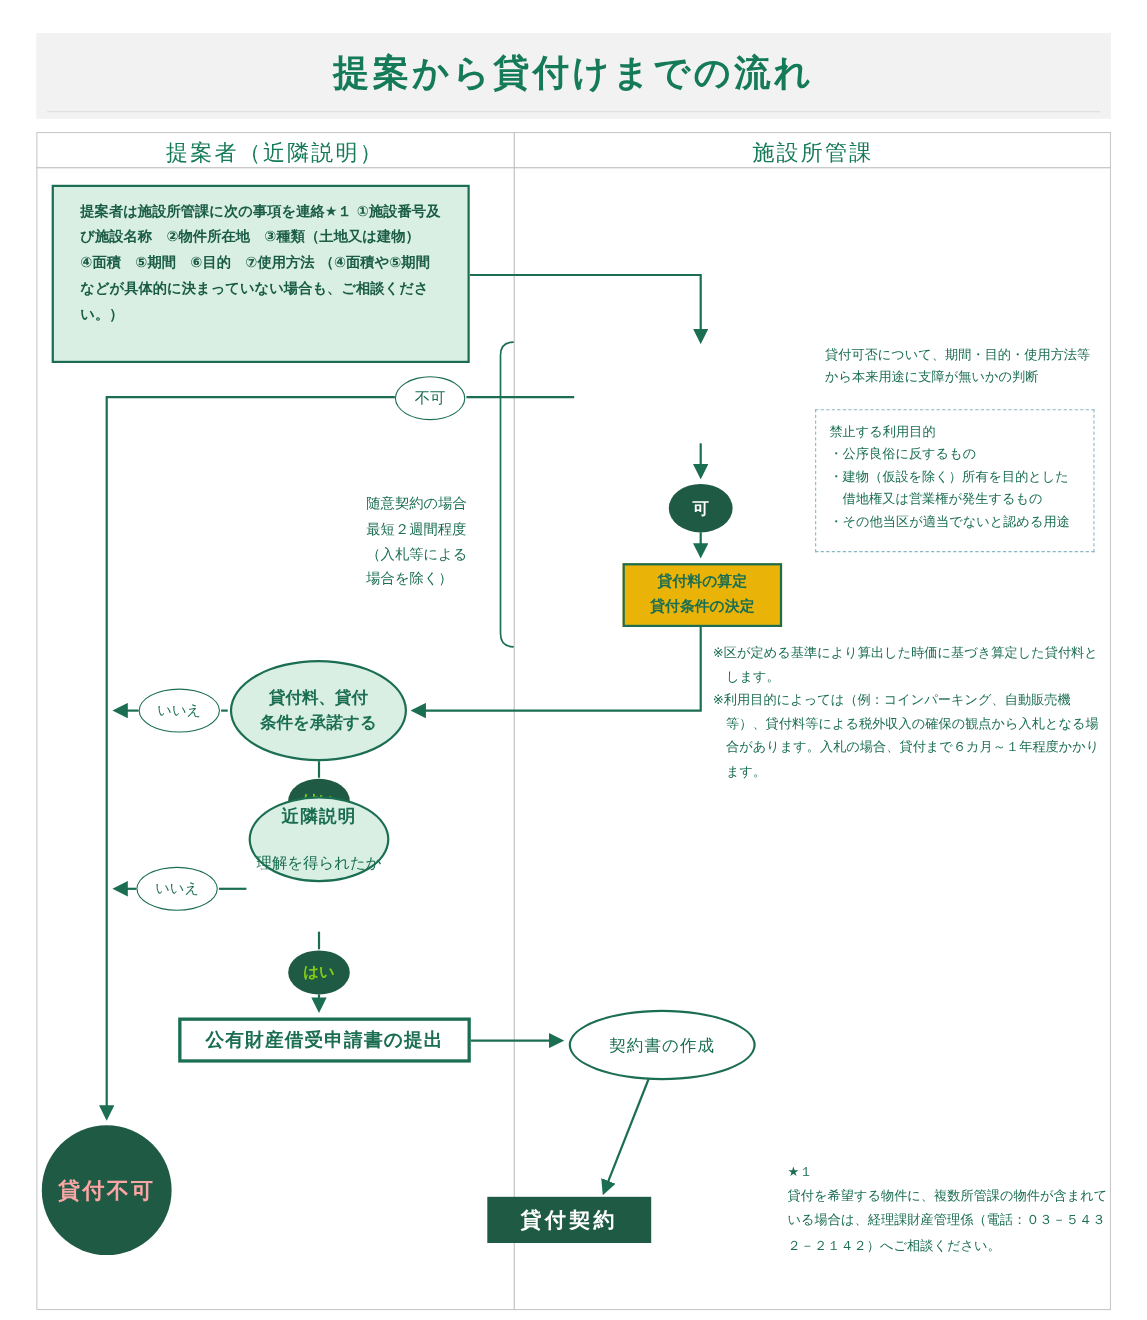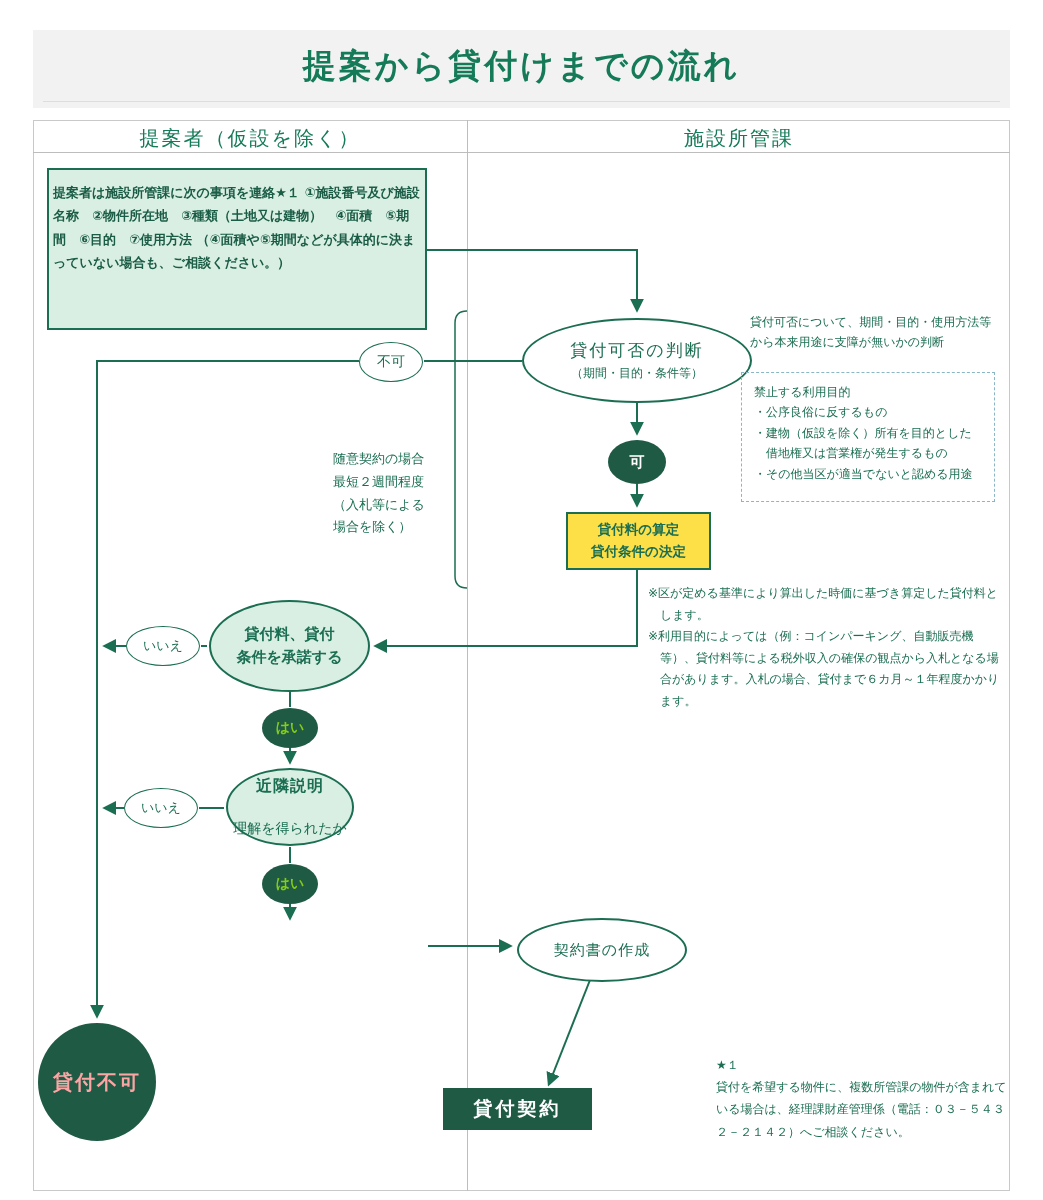--- a/index.html
+++ b/index.html
@@ -46,32 +46,32 @@
   .node-ka{left:608px;top:440px;width:58px;height:44px;background:var(--green-dark);color:#ffffff;
            font-size:15px;font-weight:bold;border:none;}
   .node-iie{width:74px;height:40px;font-size:13px;border-width:1.5px;}
   .node-iie1{left:126px;top:626px;}
   .node-iie2{left:124px;top:788px;}
   .node-hai{width:56px;height:40px;background:var(--green-dark);color:#84cc16;font-size:14px;font-weight:bold;border:none;}
   .node-hai1{left:262px;top:708px;}
   .node-hai2{left:262px;top:864px;}
   .node-accept{left:209px;top:600px;width:161px;height:92px;background:var(--green-light);
                font-size:15px;font-weight:bold;line-height:1.55;}
-  .node-neighbor{left:226px;top:768px;width:128px;height:78px;background:var(--green-light);gap:21px;}
+  .node-neighbor{left:226px;top:724px;width:128px;height:78px;background:var(--green-light);gap:21px;}
   .node-neighbor .main{font-size:16px;font-weight:bold;letter-spacing:1px;}
   .node-neighbor .sub{font-size:14px;font-weight:normal;margin-top:2px;}
   .node-contract-create{left:517px;top:918px;width:170px;height:64px;font-size:15px;letter-spacing:1px;}
   
   .contact-box{
     left:47px;top:168px;width:380px;height:162px;background:var(--green-light);
-    border:2px solid var(--green);padding:11px 4px;font-size:13px;font-weight:bold;
+    border:2px solid var(--green);padding:11px 24px;font-size:13px;font-weight:bold;
     line-height:1.8;color:var(--green-text);
   }
   .fee-box{
-    left:566px;top:512px;width:145px;height:58px;background:#fde047;border:2px solid var(--green);
+    left:566px;top:512px;width:145px;height:58px;background:#eab308;border:2px solid var(--green);
     display:flex;flex-direction:column;align-items:center;justify-content:center;
     font-size:13.5px;font-weight:600;line-height:1.6;
   }
   .application-box{
     left:162px;top:925px;width:266px;height:41px;background:#ffffff;border:3px solid var(--green);
     display:flex;align-items:center;justify-content:center;font-size:17px;font-weight:bold;letter-spacing:1px;
   }
   .contract-box{
     left:397px;top:1088px;width:149px;height:42px;background:var(--green-dark);color:#ffffff;
     display:flex;align-items:center;justify-content:center;font-size:19px;font-weight:bold;letter-spacing:3px;margin-left:46px;
@@ -100,21 +100,21 @@
 <div class="canvas">
 
   <div class="abs title-bar">
     <div class="page-title">提案から貸付けまでの流れ</div>
     <div class="title-underline"></div>
   </div>
 
   <div class="abs main-box"></div>
   <div class="abs divider-v"></div>
   <div class="abs header-rule"></div>
-  <div class="abs col-header left">提案者（仮設を除く）</div>
+  <div class="abs col-header left">提案者（近隣説明）</div>
   <div class="abs col-header right">施設所管課</div>
 
   <svg class="connectors" viewBox="0 0 1043 1200">
     <defs>
       <marker id="arrow" viewBox="0 0 10 10" refX="8" refY="5" markerWidth="7" markerHeight="7" orient="auto-start-reverse">
         <path d="M0 0 L10 5 L0 10 z" fill="#1b6e52"></path>
       </marker>
     </defs>
     <g stroke="#1b6e52" stroke-width="2" fill="none">
       <path d="M427 250 H637 V310" marker-end="url(#arrow)"></path>
@@ -136,24 +136,20 @@
       <path d="M467 311 Q455 311 455 323 V576 Q455 588 467 588" stroke-width="1.5"></path>
     </g>
   </svg>
 
   <div class="abs contact-box">
     <span>提案者は施設所管課に次の事項を連絡★１</span>
     <span>①施設番号及び施設名称　②物件所在地　③種類（土地又は建物）　④面積　⑤期間　⑥目的　⑦使用方法</span>
     <span>（④面積や⑤期間などが具体的に決まっていない場合も、ご相談ください。）</span>
   </div>
 
-  <div class="abs ellipse node-judgment">
-    <div class="main">貸付可否の判断</div>
-    <div class="sub">（期間・目的・条件等）</div>
-  </div>
 
   <div class="abs ellipse node-fuka">不可</div>
 
   <div class="abs prohibited-box">
     <div>禁止する利用目的</div>
     <div class="item">・公序良俗に反するもの</div>
     <div class="item">・建物（仮設を除く）所有を目的とした借地権又は営業権が発生するもの</div>
     <div class="item">・その他当区が適当でないと認める用途</div>
   </div>
 
@@ -187,20 +183,21 @@
   <div class="abs ellipse node-hai node-hai1">はい</div>
 
   <div class="abs ellipse node-neighbor">
     <div class="main">近隣説明</div>
     <div class="sub">理解を得られたか</div>
   </div>
 
   <div class="abs ellipse node-iie node-iie2">いいえ</div>
   <div class="abs ellipse node-hai node-hai2">はい</div>
 
+  <div class="abs application-box">公有財産借受申請書の提出</div>
 
   <div class="abs ellipse node-contract-create">契約書の作成</div>
 
   <div class="abs contract-box">貸付契約</div>
 
   <div class="abs refused-circle">
     <div>貸付</div>
     <div>不可</div>
   </div>
 

